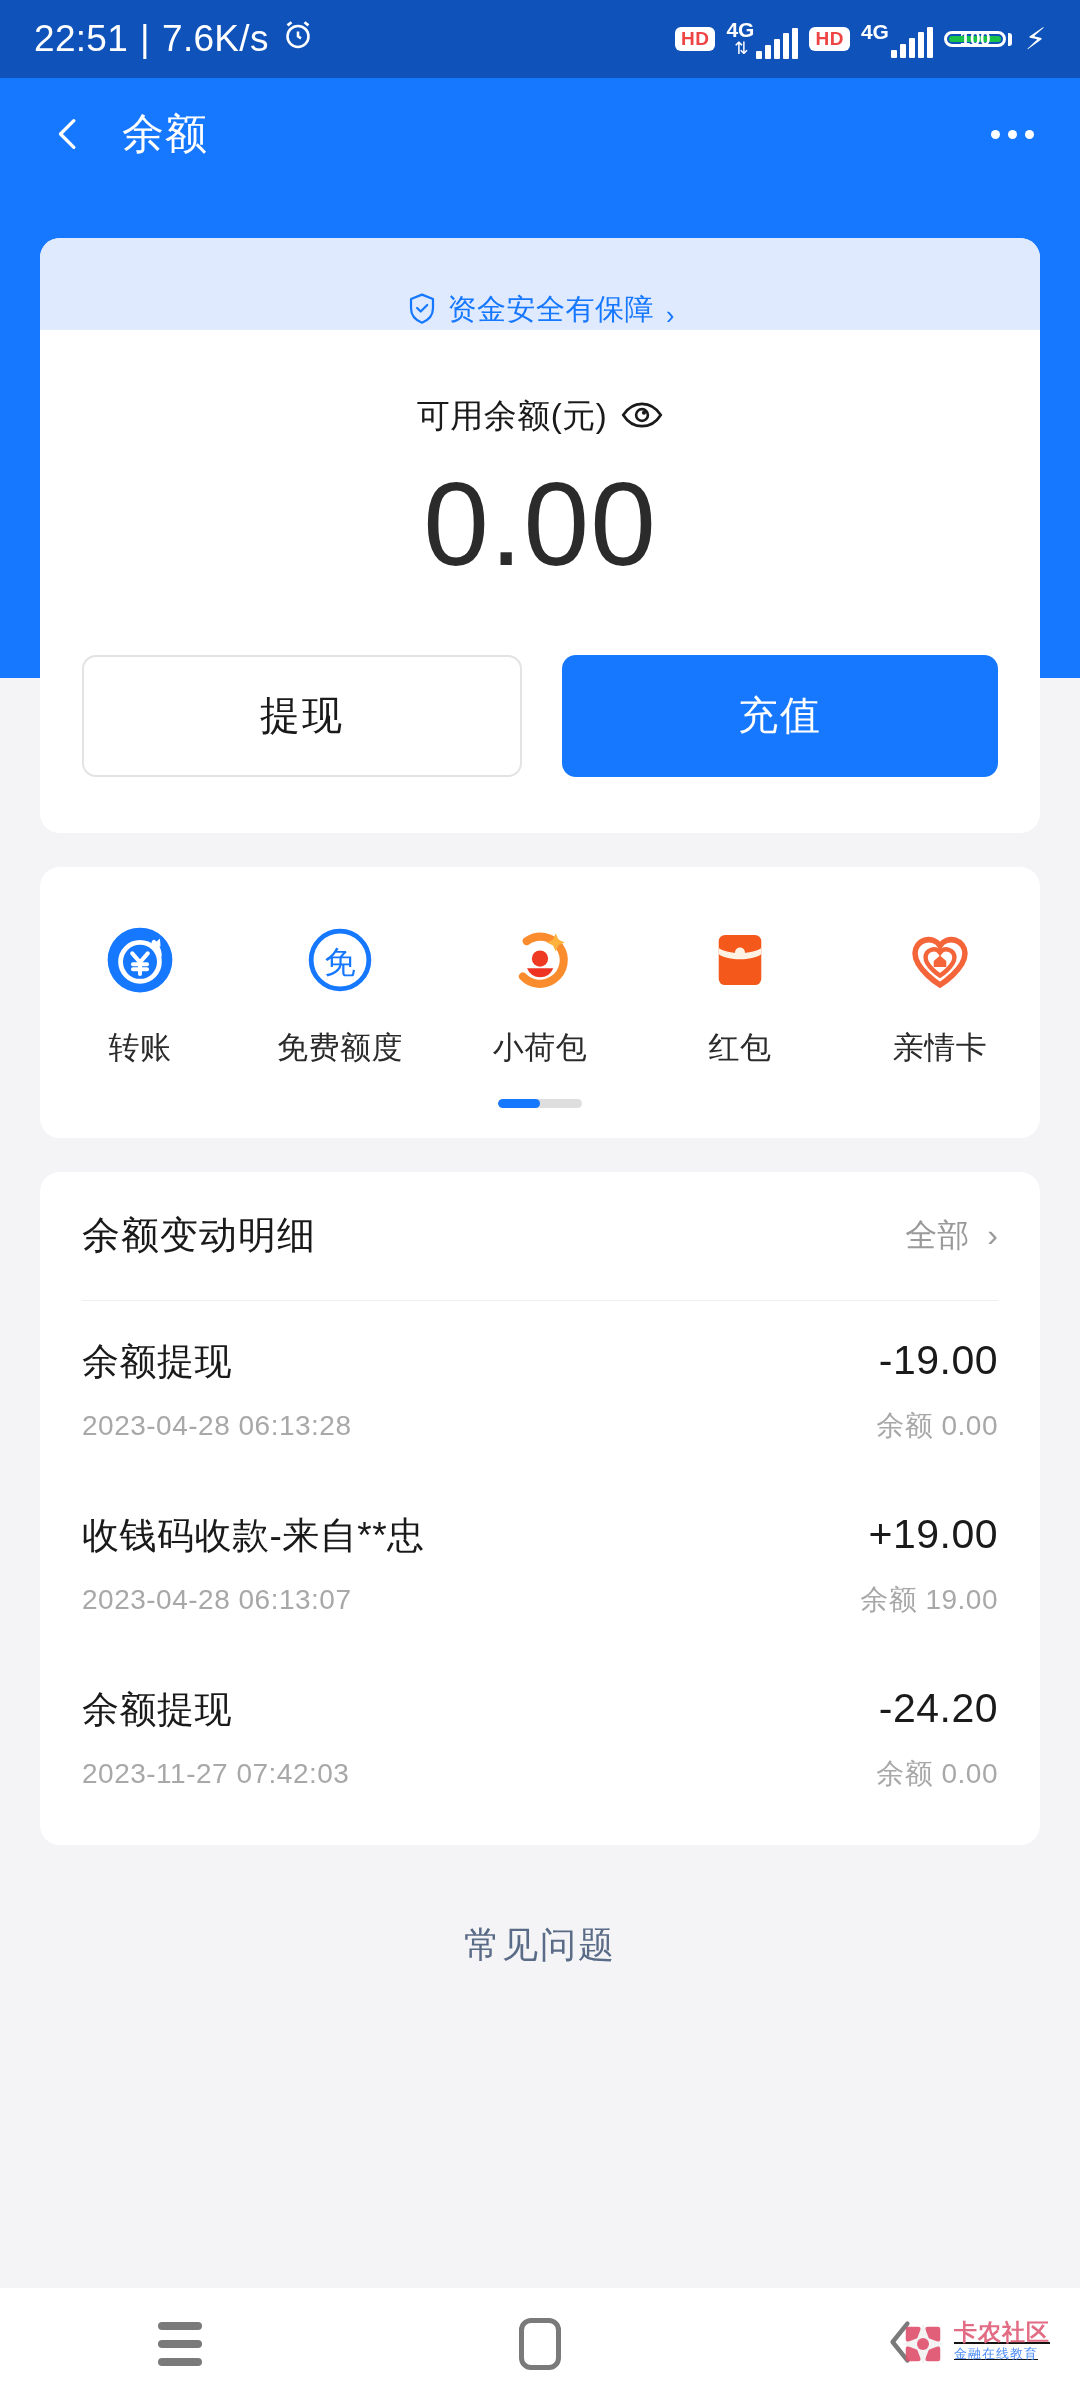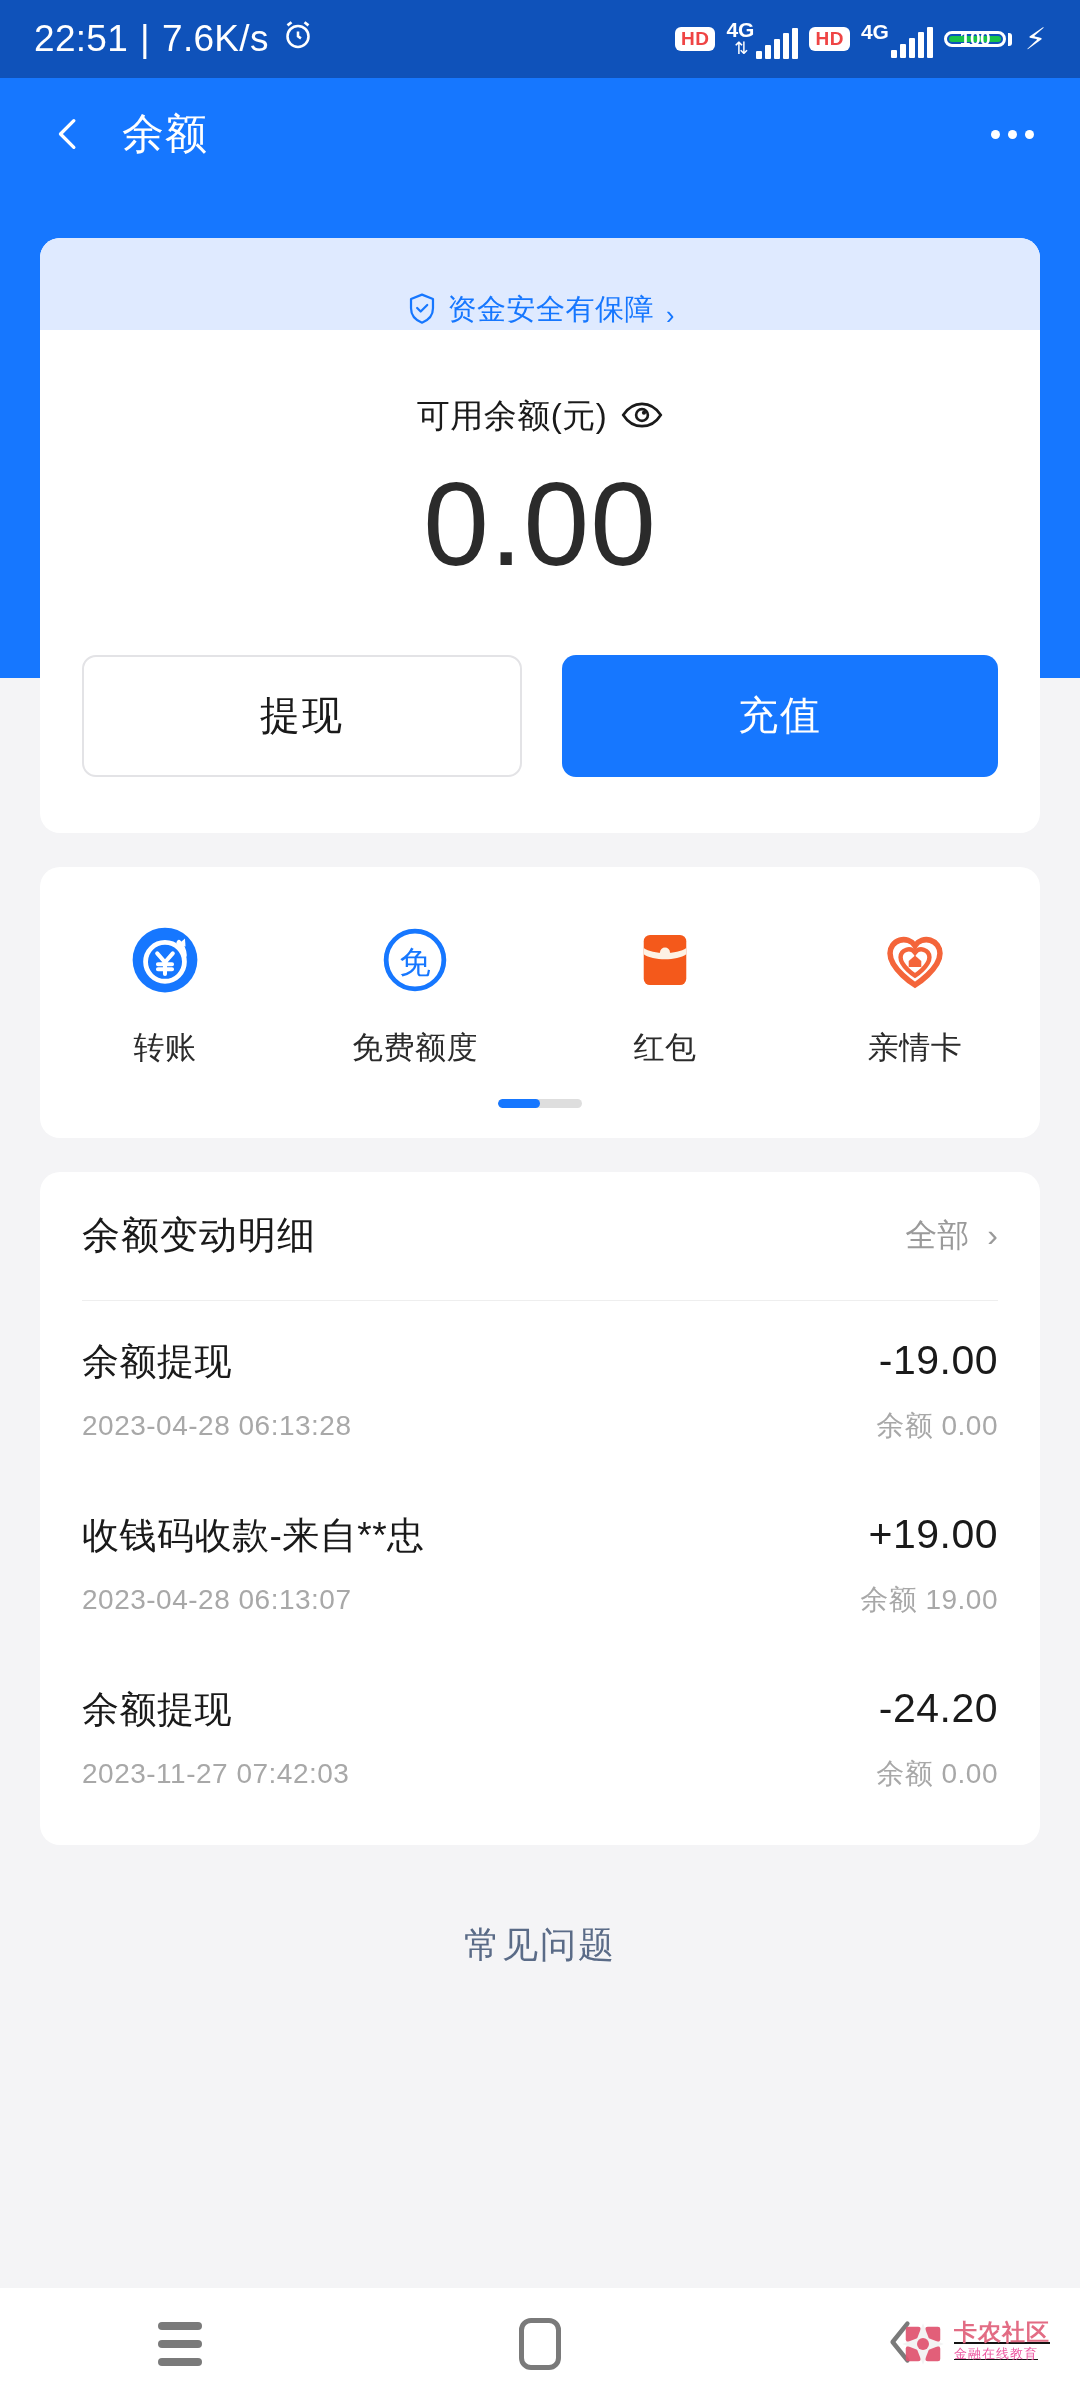--- a/index.html
+++ b/index.html
@@ -417,21 +417,21 @@
   .wm-text { display: flex; flex-direction: column; gap: 3px; }
   .wm-title {
     font-size: 23px;
     color: #e0607a;
     font-weight: 700;
     letter-spacing: 1px;
     line-height: 1;
   }
   .wm-sub {
     font-size: 13px;
-    color: #ec4899;
+    color: #3b82f6;
     letter-spacing: 1px;
     line-height: 1;
   }
 </style>
 </head>
 <body>
 
 <div class="screen">
 
   <div class="status-bar">
@@ -552,20 +552,31 @@
         <div class="shortcut">
           <span class="shortcut-icon">
             <svg width="74" height="74" viewBox="0 0 40 40">
               <circle cx="20" cy="20" r="15.6" fill="none" stroke="#1677ff" stroke-width="2.6"></circle>
               <text x="20" y="27" font-family="'Liberation Sans', sans-serif" font-size="17" fill="#1677ff" text-anchor="middle">免</text>
             </svg>
           </span>
           <span class="shortcut-label">免费额度</span>
         </div>
 
+        <div class="shortcut">
+          <span class="shortcut-icon">
+            <svg width="74" height="74" viewBox="0 0 40 40">
+              <path d="M20 7.5c7.2 0 12.8 5.6 12.8 12.6S27.2 32.8 20 32.8 7.2 27.2 7.2 20.1 12.8 7.5 20 7.5Z" fill="none" stroke="#fa8c2e" stroke-width="4.4" stroke-linecap="round" stroke-dasharray="58 30" transform="rotate(-35 20 20)"></path>
+              <path d="M13 24.5a7.6 7.6 0 0 0 14.2 0Z" fill="#ee3322"></path>
+              <circle cx="20" cy="19.2" r="4.4" fill="#ef3a23"></circle>
+              <path d="M28.5 5.6l1.5 3.4 3.4 1.5-3.4 1.5-1.5 3.4-1.5-3.4-3.4-1.5 3.4-1.5z" fill="#ffb13d"></path>
+            </svg>
+          </span>
+          <span class="shortcut-label">小荷包</span>
+        </div>
 
         <div class="shortcut">
           <span class="shortcut-icon">
             <svg width="74" height="74" viewBox="0 0 40 40">
               <rect x="8.5" y="6.5" width="23" height="27" rx="3.4" fill="#f4591b"></rect>
               <path d="M8.5 13.5c5 3.6 18 3.6 23 0v3.4c-5 3.6-18 3.6-23 0z" fill="#fdf2e4"></path>
               <circle cx="20" cy="16" r="2.7" fill="#fdf2e4"></circle>
             </svg>
           </span>
           <span class="shortcut-label">红包</span>

